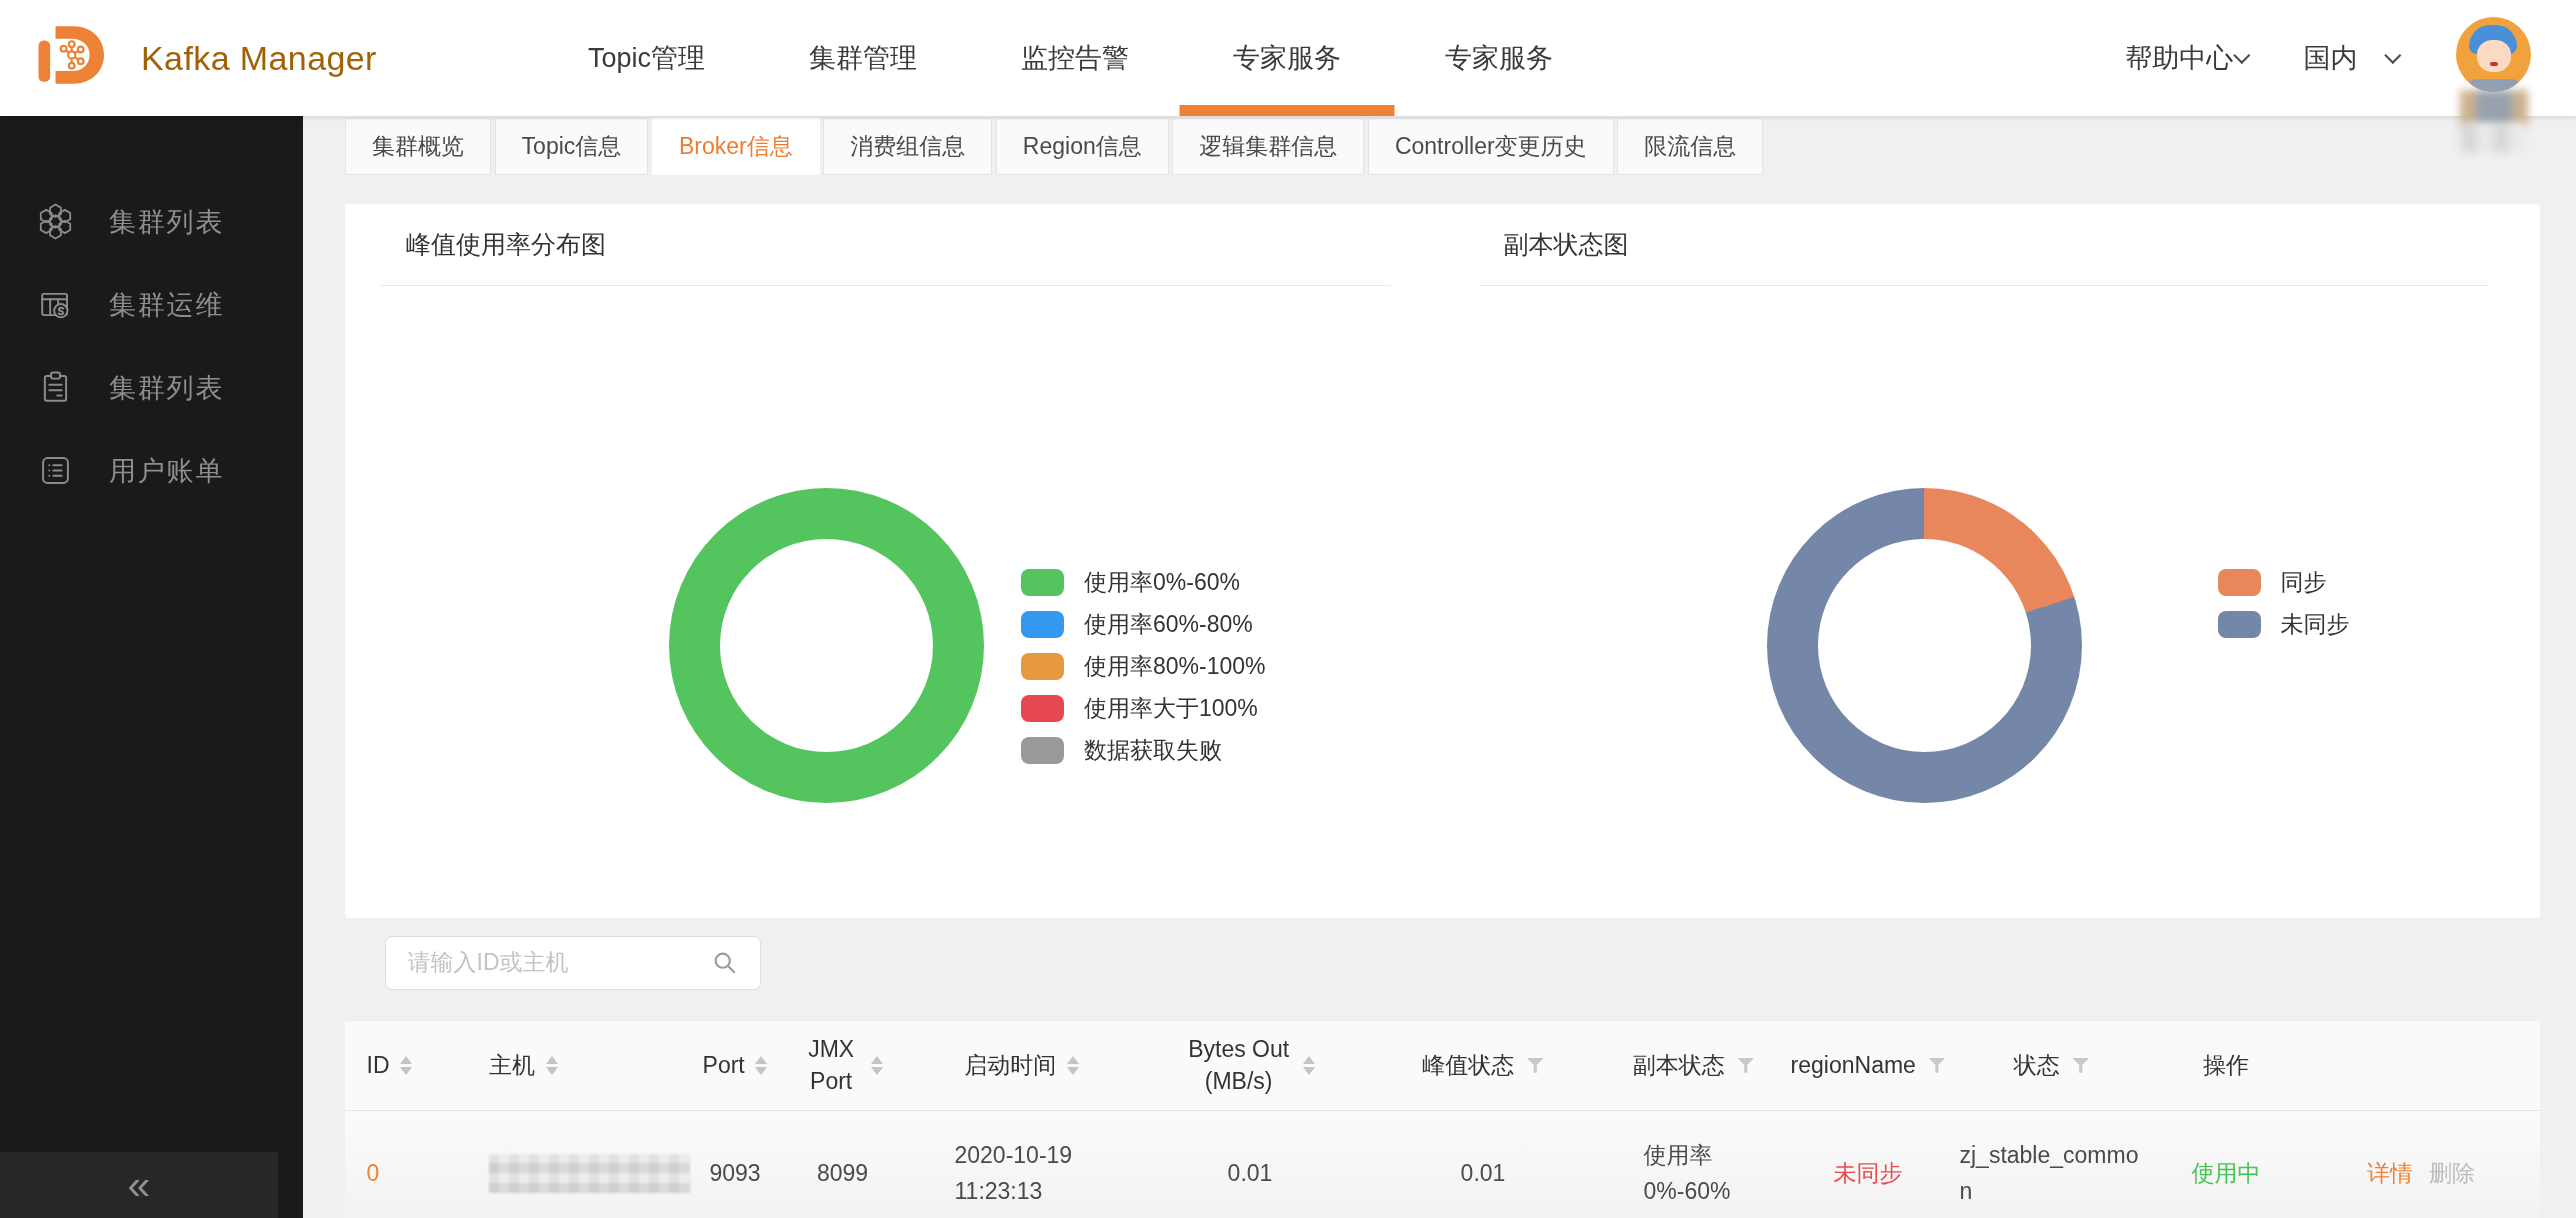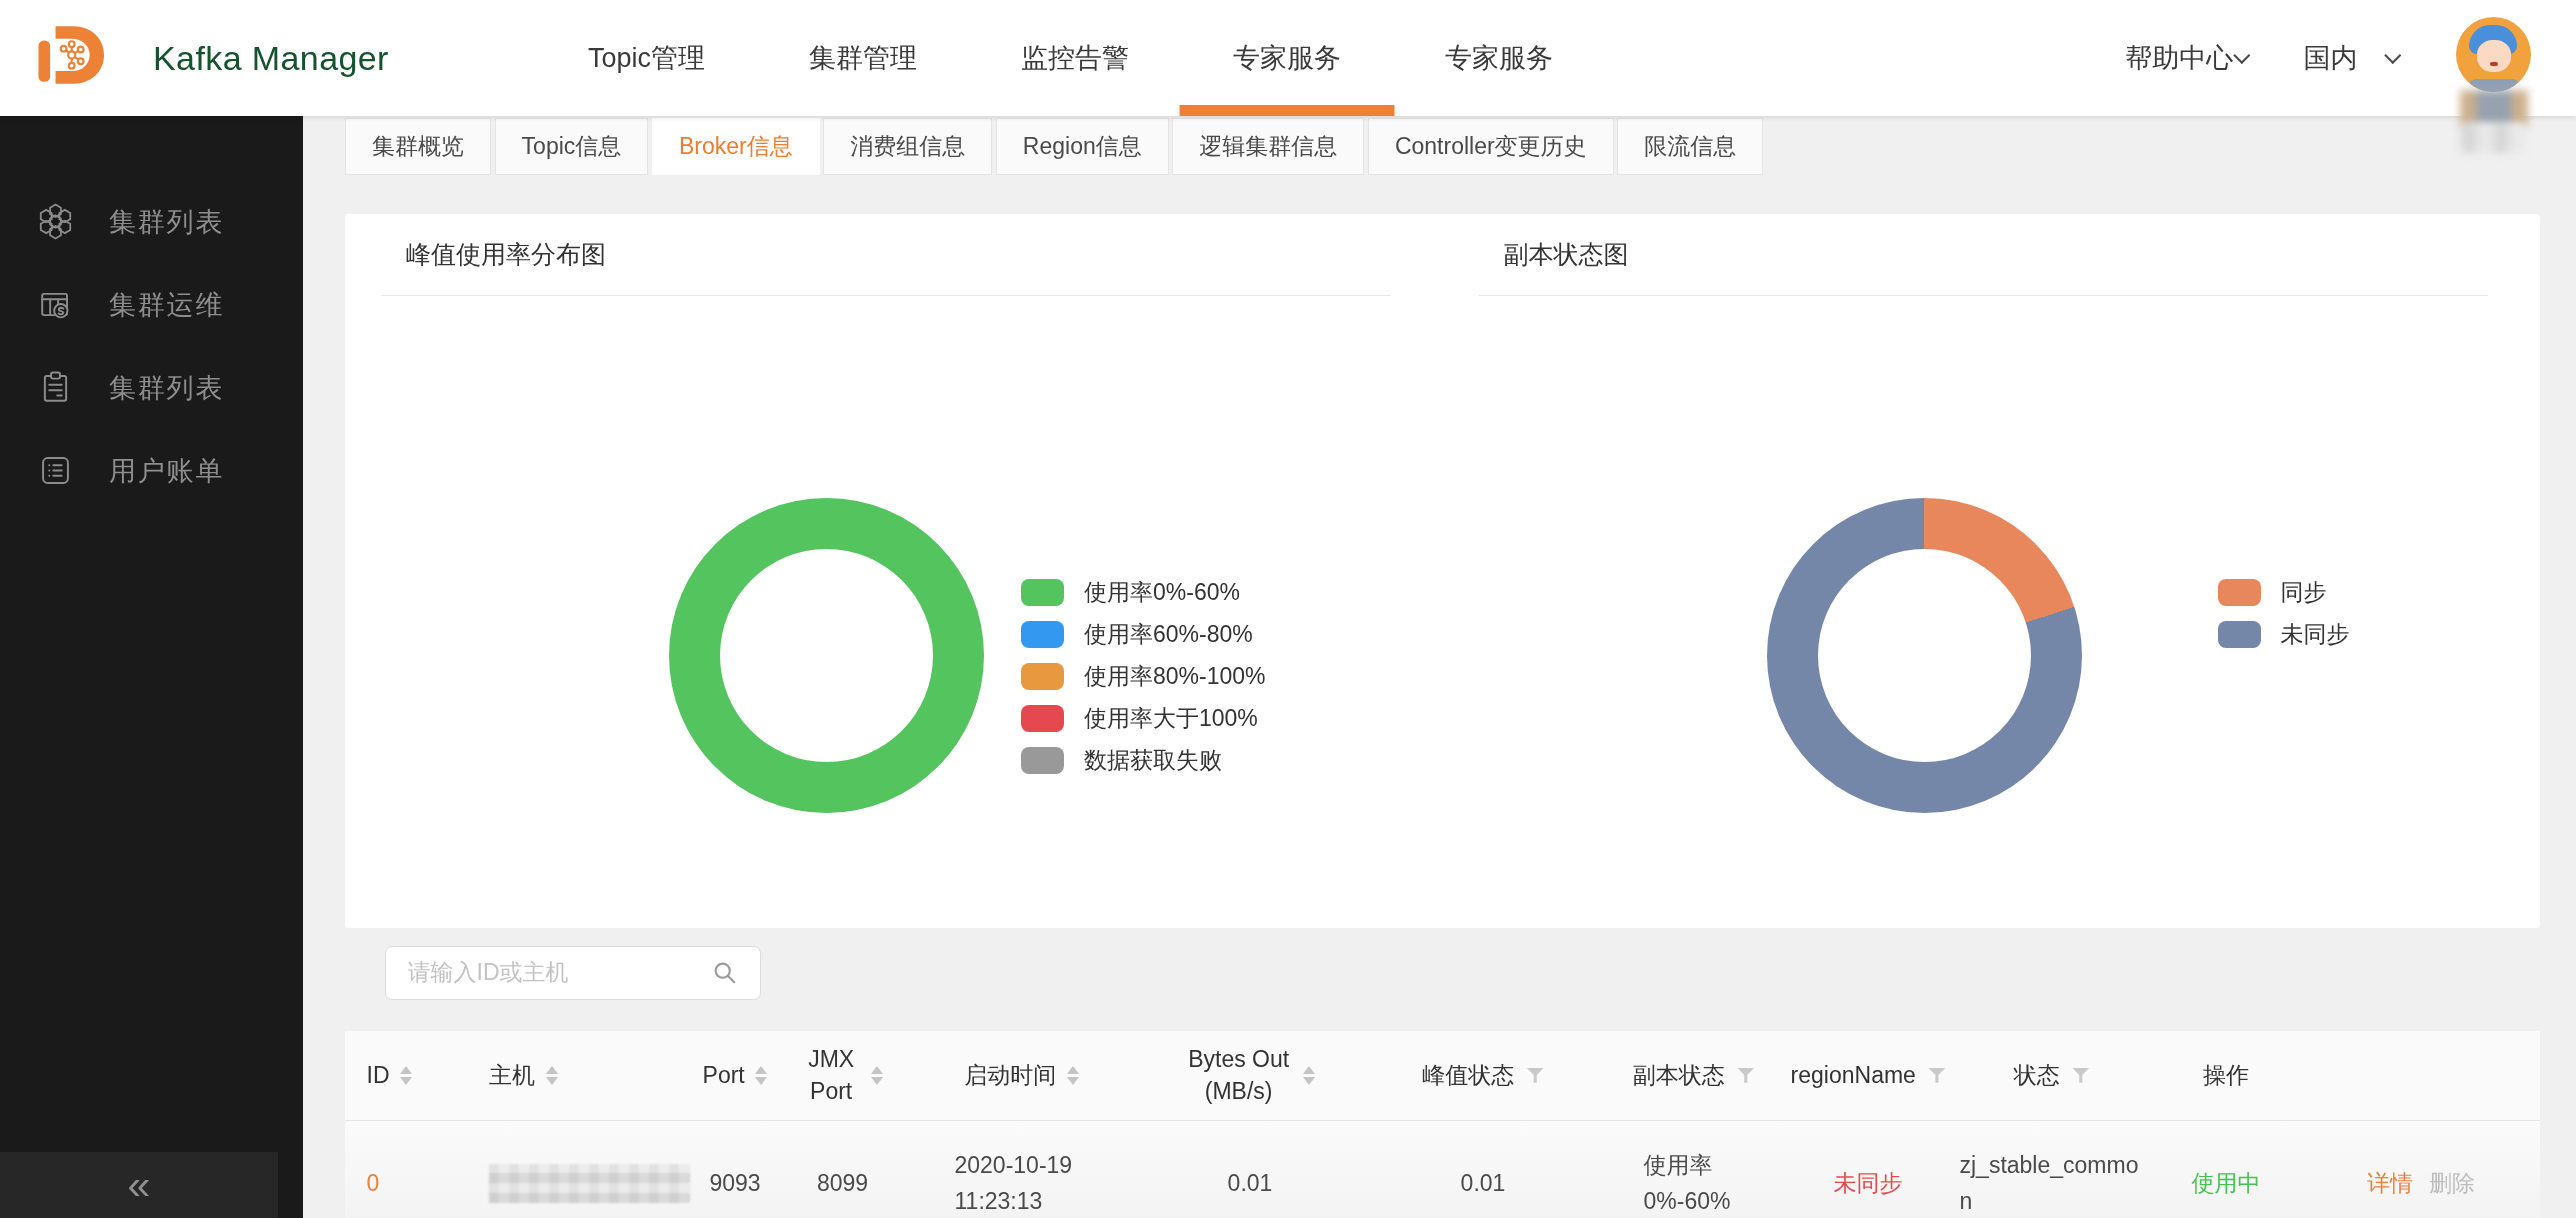--- a/index.html
+++ b/index.html
@@ -4,21 +4,21 @@
 <style>
   * { margin:0; padding:0; box-sizing:border-box; }
   html,body { width:2576px; height:1218px; overflow:hidden; }
   body { font-family:"Liberation Sans","DejaVu Sans",sans-serif; background:#f0f0f0; color:#333; position:relative; }
 
   
   .navbar { position:relative; z-index:20; height:116px; background:#fff; display:flex; align-items:center;
             box-shadow:0 1.8px 4.5px rgba(0,0,0,.10); }
   .brand { display:flex; align-items:center; margin-left:34px; width:502px; }
   .brand-logo { width:79px; height:79px; }
-  .brand-title { font-size:34px; font-weight:500; color:#14532d; margin-left:40px; letter-spacing:0.4px; }
+  .brand-title { font-size:34px; font-weight:500; color:#a16207; margin-left:28px; letter-spacing:0.4px; }
   .nav-menu { display:flex; align-items:center; height:100%; }
   .nav-item { position:relative; height:100%; display:flex; align-items:center; font-size:27px; color:#3a3a3a;
               padding:0 52px; cursor:pointer; }
   .nav-underline { position:absolute; left:50%; transform:translateX(-50%); bottom:0; width:215px; height:10.7px;
                    background:#ED8136; }
   .nav-right { margin-left:auto; display:flex; align-items:center; }
   .nav-drop { display:flex; align-items:center; font-size:27px; color:#3a3a3a; cursor:pointer; }
   .nav-drop.help { margin-right:56px; }
   .nav-drop.region { margin-right:57px; }
   .chev { display:inline-block; width:11.6px; height:11.6px; border-right:2.2px solid #4a4a4a; border-bottom:2.2px solid #4a4a4a;
@@ -49,21 +49,21 @@
 
   .main { flex:1; padding:1.8px 36px 0 42px; }
 
   
   .tabstrip { display:flex; }
   .tab { height:57px; display:flex; align-items:center; padding:0 26px; font-size:23px; color:#4a4a4a;
          background:#FAFAFA; border:0.9px solid #E4E4E4; margin-right:3.6px; cursor:pointer; }
   .tab.active { background:#fff; color:#ED7D31; border-color:#fff; }
 
   
-  .card { margin-top:39px; height:714px; background:#fff; border-radius:3.6px; display:flex; }
+  .card { margin-top:29px; height:714px; background:#fff; border-radius:3.6px; display:flex; }
   .chart-col { position:relative; flex:1; }
   .chart-title { position:absolute; top:24px; left:61px; font-size:25px; color:#333; font-weight:500; }
   .chart-divider { position:absolute; top:81px; left:36px; right:52px; border-top:1.8px solid #E9E9E9; }
   .donut { position:absolute; top:284px; left:324px; width:315px; height:315px; border-radius:50%; }
   .donut::after { content:""; position:absolute; inset:51px; border-radius:50%; background:#fff; }
   .legend { position:absolute; top:358px; }
   .chart-col:nth-child(1) .legend { left:676px; }
   .chart-col:nth-child(2) .legend { left:775px; }
   .legend-row { display:flex; align-items:center; height:42px; cursor:pointer; }
   .swatch { width:43px; height:27px; border-radius:8px; margin-right:20px; flex:none; }

